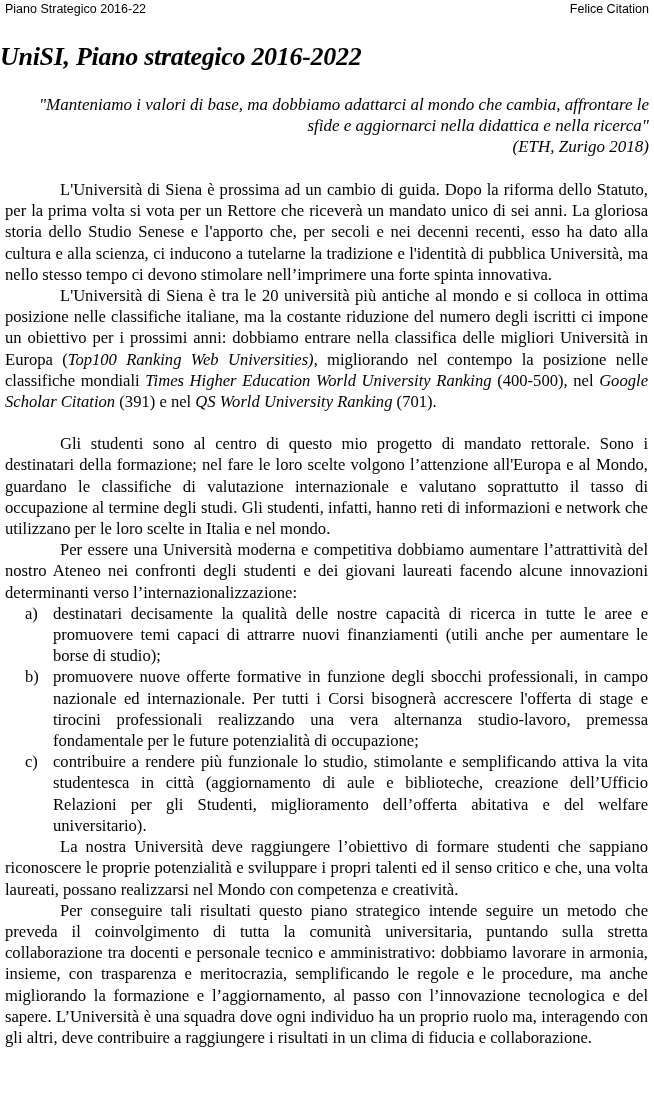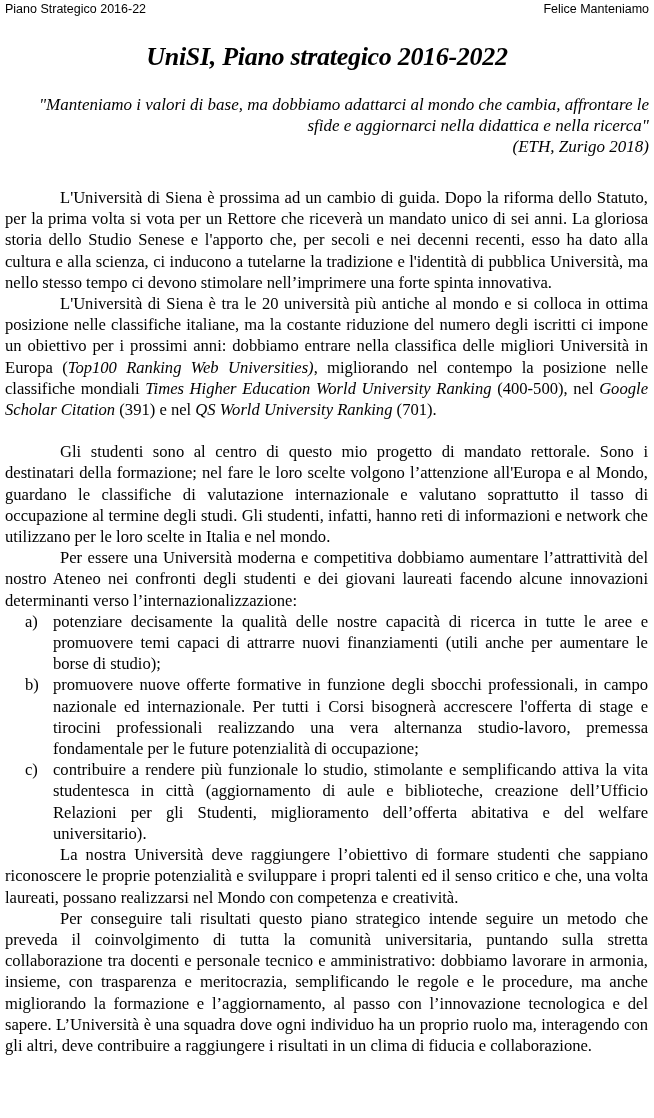--- a/index.html
+++ b/index.html
@@ -10,66 +10,66 @@
   }
   .page { position: relative; width: 654px; height: 1118px; }
   .running-header {
     position: absolute; top: 2px; left: 5px; right: 5px;
     font-family: "Liberation Sans", sans-serif;
     font-size: 12.5px; display: flex; justify-content: space-between;
   }
   .running-header .right { margin-right: 0px; }
   .doc-title {
     position: absolute; top: 42px; left: 0; right: 0;
-    text-align: center; font-weight: bold; font-style: italic;
+    font-weight: bold; font-style: italic;
     font-size: 26px; letter-spacing: -0.3px;
   }
   .epigraph {
     position: absolute; top: 94px; right: 5px; width: 640px;
     text-align: right; font-style: italic; font-size: 17px; line-height: 21px;
   }
   .body-text {
-    position: absolute; top: 187px; left: 5px; width: 643px;
+    position: absolute; top: 179px; left: 5px; width: 643px;
     font-size: 16.6px; line-height: 21.2px;
   }
   .body-text p { margin: 0; text-align: justify; text-indent: 55px; }
   .body-text p.gap-before { margin-top: 21px; }
   .list { margin: 0; padding: 0; list-style: none; }
   .list li { position: relative; padding-left: 48px; text-align: justify; }
   .list li .marker { position: absolute; left: 20px; top: 0; }
   b.bold { font-weight: normal; }
   i.ital { font-style: italic; }
 </style>
 </head>
 <body>
 
 <div class="page">
 
   <div class="running-header">
     <span>Piano Strategico 2016-22</span>
-    <span class="right">Felice Manteniamo</span>
+    <span class="right">Felice Citation</span>
   </div>
 
   <div class="doc-title">UniSI, Piano strategico 2016-2022</div>
 
   <div class="epigraph">
     <div>"Manteniamo i valori di base, ma dobbiamo adattarci al mondo che cambia, affrontare le</div>
     <div>sfide e aggiornarci nella didattica e nella ricerca"</div>
     <div>(ETH, Zurigo 2018)</div>
   </div>
 
   <div class="body-text">
     <div id="paras-before">
         <p><span>L'Università di Siena è prossima ad un cambio di guida. Dopo la riforma dello Statuto, per la prima volta si vota per un Rettore che riceverà un mandato unico di sei anni. La gloriosa storia dello Studio Senese e l'apporto che, per secoli e nei decenni recenti, esso ha dato alla cultura e alla scienza, ci inducono a tutelarne la tradizione e l'identità di pubblica Università, ma nello stesso tempo ci devono stimolare nell’imprimere una forte spinta innovativa.</span></p>
         <p><span>L'Università di Siena è tra le 20 università più antiche al mondo e si colloca in ottima posizione nelle classifiche italiane, ma la costante riduzione del numero degli iscritti ci impone un obiettivo per i prossimi anni: dobbiamo entrare nella classifica delle migliori Università in Europa (</span><i class="ital">Top100 Ranking Web Universities)</i><span>, migliorando nel contempo la posizione nelle classifiche mondiali </span><i class="ital">Times Higher Education World University Ranking</i><span> (400-500), nel </span><i class="ital">Google Scholar Citation</i><span> (391) e nel </span><i class="ital">QS World University Ranking</i><span> (701).</span></p>
         <p class="gap-before"><span>Gli </span><b class="bold">studenti</b><span> sono al centro di questo mio progetto di mandato rettorale. Sono i destinatari della formazione; nel fare le loro scelte volgono l’attenzione all'Europa e al Mondo, guardano le classifiche di valutazione internazionale e valutano soprattutto il tasso di occupazione al termine degli studi. Gli studenti, infatti, hanno reti di informazioni e network che utilizzano per le loro scelte in Italia e nel mondo.</span></p>
         <p><span>Per essere una Università moderna e competitiva dobbiamo aumentare l’</span><b class="bold">attrattività</b><span> del nostro Ateneo nei confronti degli studenti e dei giovani laureati facendo alcune innovazioni determinanti verso l’internazionalizzazione:</span></p>
       </div>
     <ol class="list" id="innovation-list">
-        <li><span class="marker">a)</span><span>potenziare decisamente la qualità delle nostre capacità di ricerca in tutte le aree e promuovere temi capaci di attrarre nuovi finanziamenti (utili anche per aumentare le borse di studio);</span></li>
+        <li><span class="marker">a)</span><span>destinatari decisamente la qualità delle nostre capacità di ricerca in tutte le aree e promuovere temi capaci di attrarre nuovi finanziamenti (utili anche per aumentare le borse di studio);</span></li>
         <li><span class="marker">b)</span><span>promuovere nuove offerte formative in funzione degli sbocchi professionali, in campo nazionale ed internazionale. Per tutti i Corsi bisognerà accrescere l'offerta di stage e tirocini professionali realizzando una vera alternanza studio-lavoro, premessa fondamentale per le future potenzialità di occupazione;</span></li>
         <li><span class="marker">c)</span><span>contribuire a rendere più funzionale lo studio, stimolante e semplificando attiva la vita studentesca in città (aggiornamento di aule e biblioteche, creazione dell’Ufficio Relazioni per gli Studenti, miglioramento dell’offerta abitativa e del welfare universitario).</span></li>
       </ol>
     <div id="paras-after">
         <p><span>La nostra Università deve raggiungere l’obiettivo di formare studenti che sappiano riconoscere le proprie potenzialità e sviluppare i propri talenti ed il senso critico e che, una volta laureati, possano realizzarsi nel Mondo con competenza e creatività.</span></p>
         <p><span>Per conseguire tali risultati questo piano strategico intende seguire un </span><b class="bold">metodo</b><span> che preveda il coinvolgimento di tutta la comunità universitaria, puntando sulla stretta collaborazione tra docenti e personale tecnico e amministrativo: dobbiamo lavorare in armonia, insieme, con trasparenza e meritocrazia, semplificando le regole e le procedure, ma anche migliorando la formazione e l’aggiornamento, al passo con l’innovazione tecnologica e del sapere. L’Università è una squadra dove ogni individuo ha un proprio ruolo ma, interagendo con gli altri, deve contribuire a raggiungere i risultati in un clima di fiducia e collaborazione.</span></p>
       </div>
   </div>
 
 </div>

